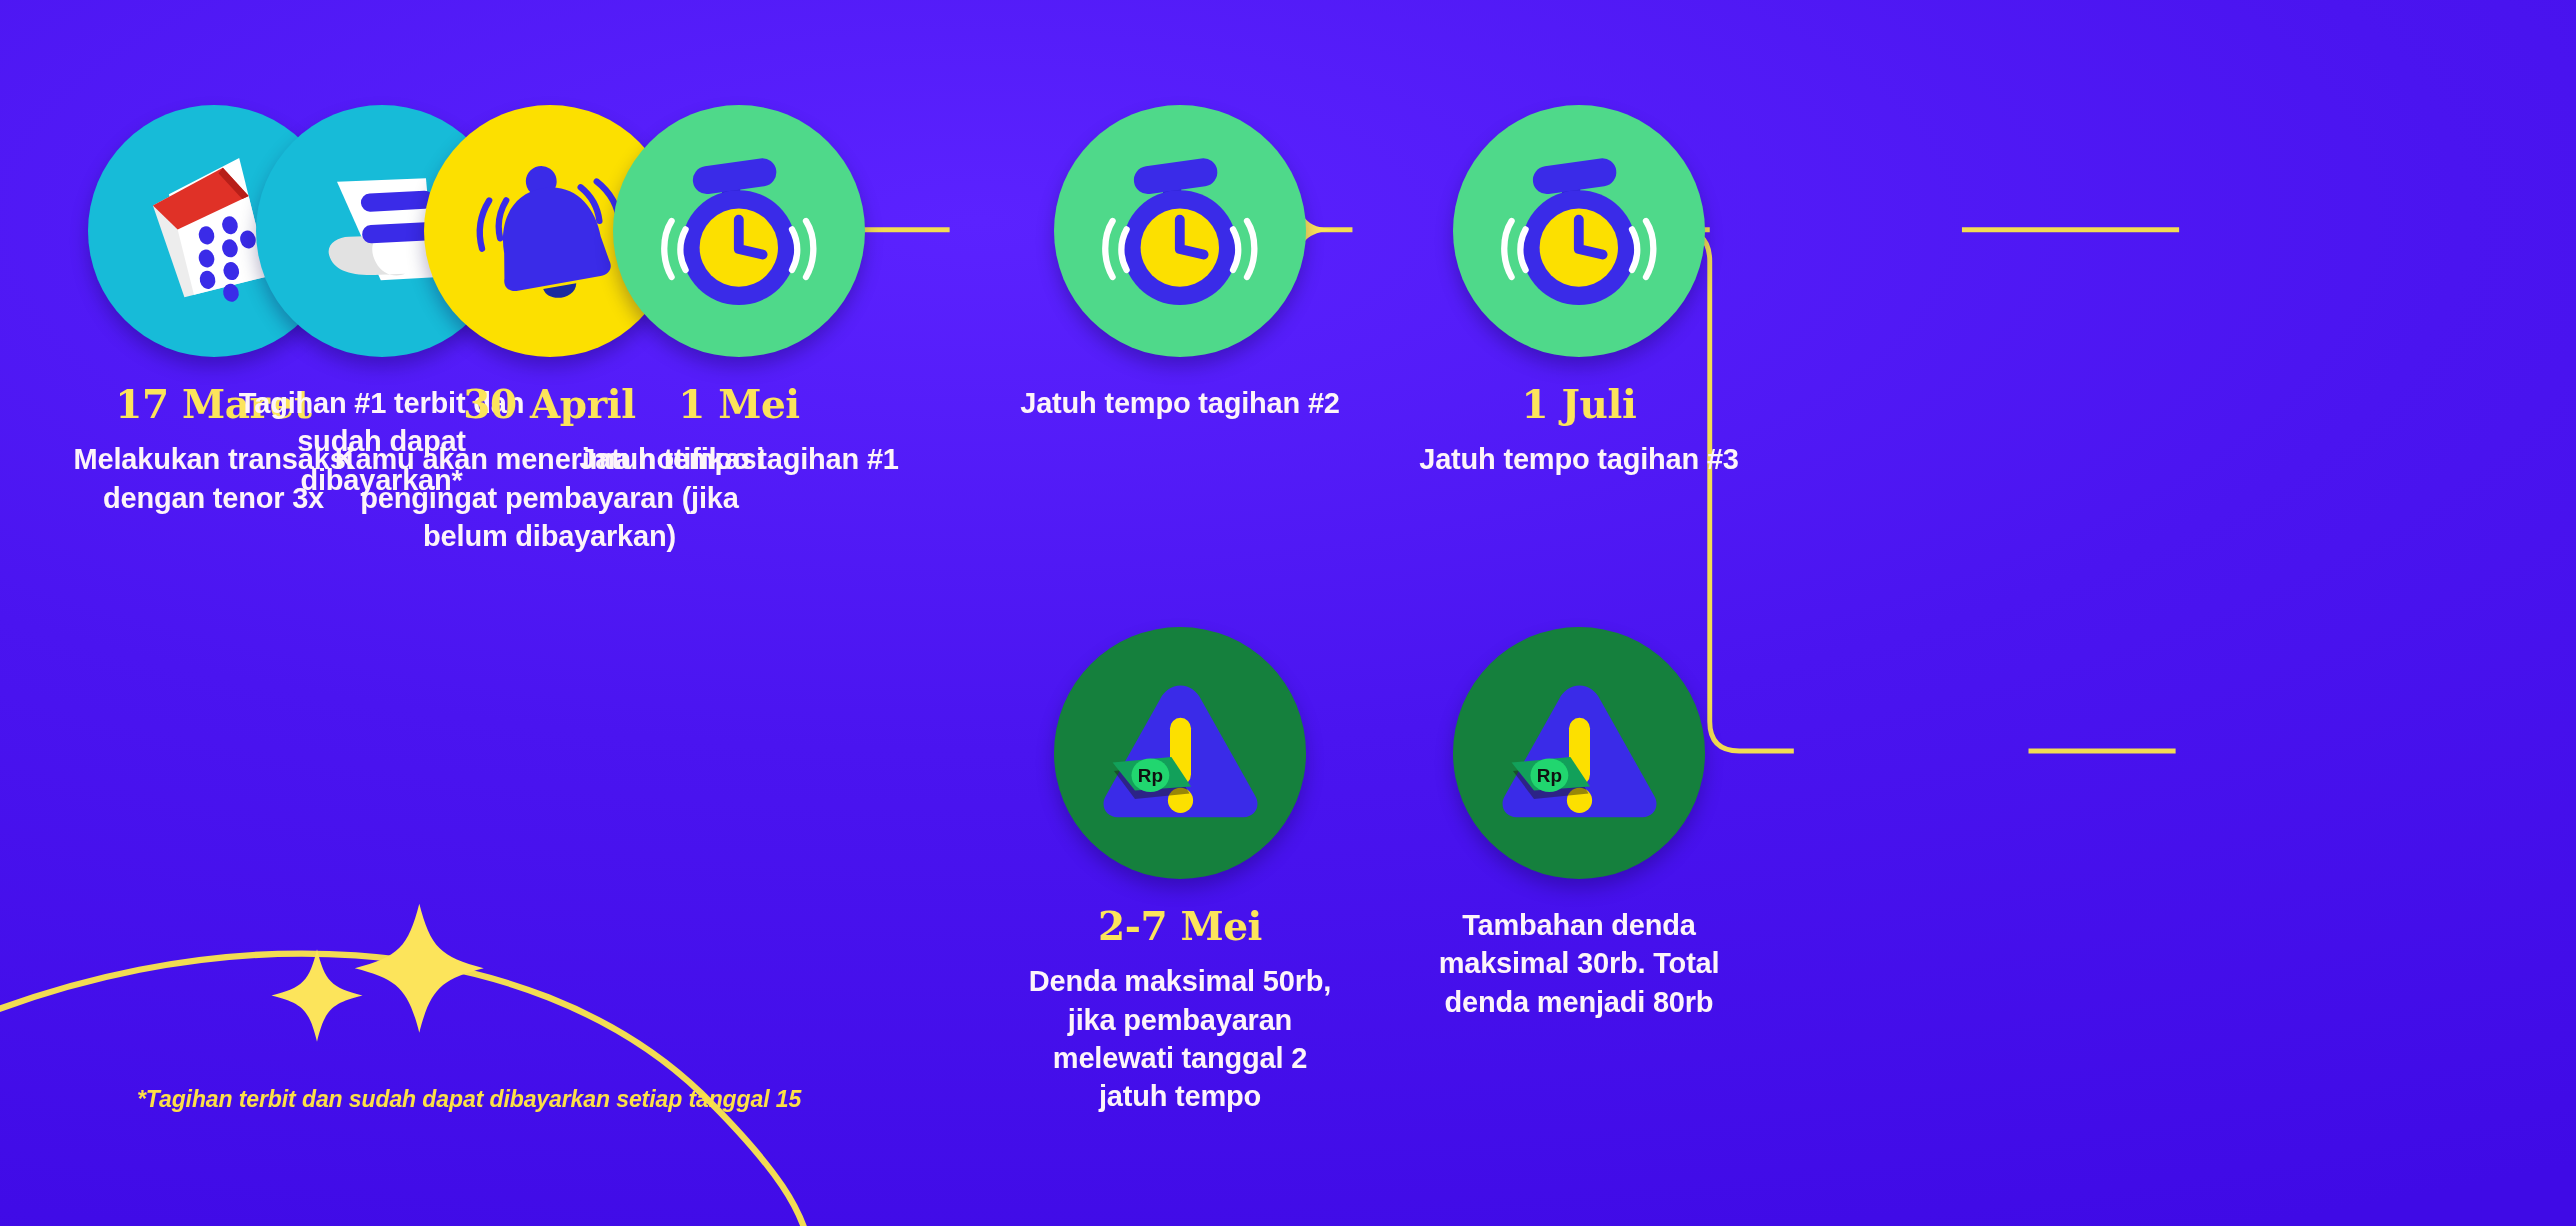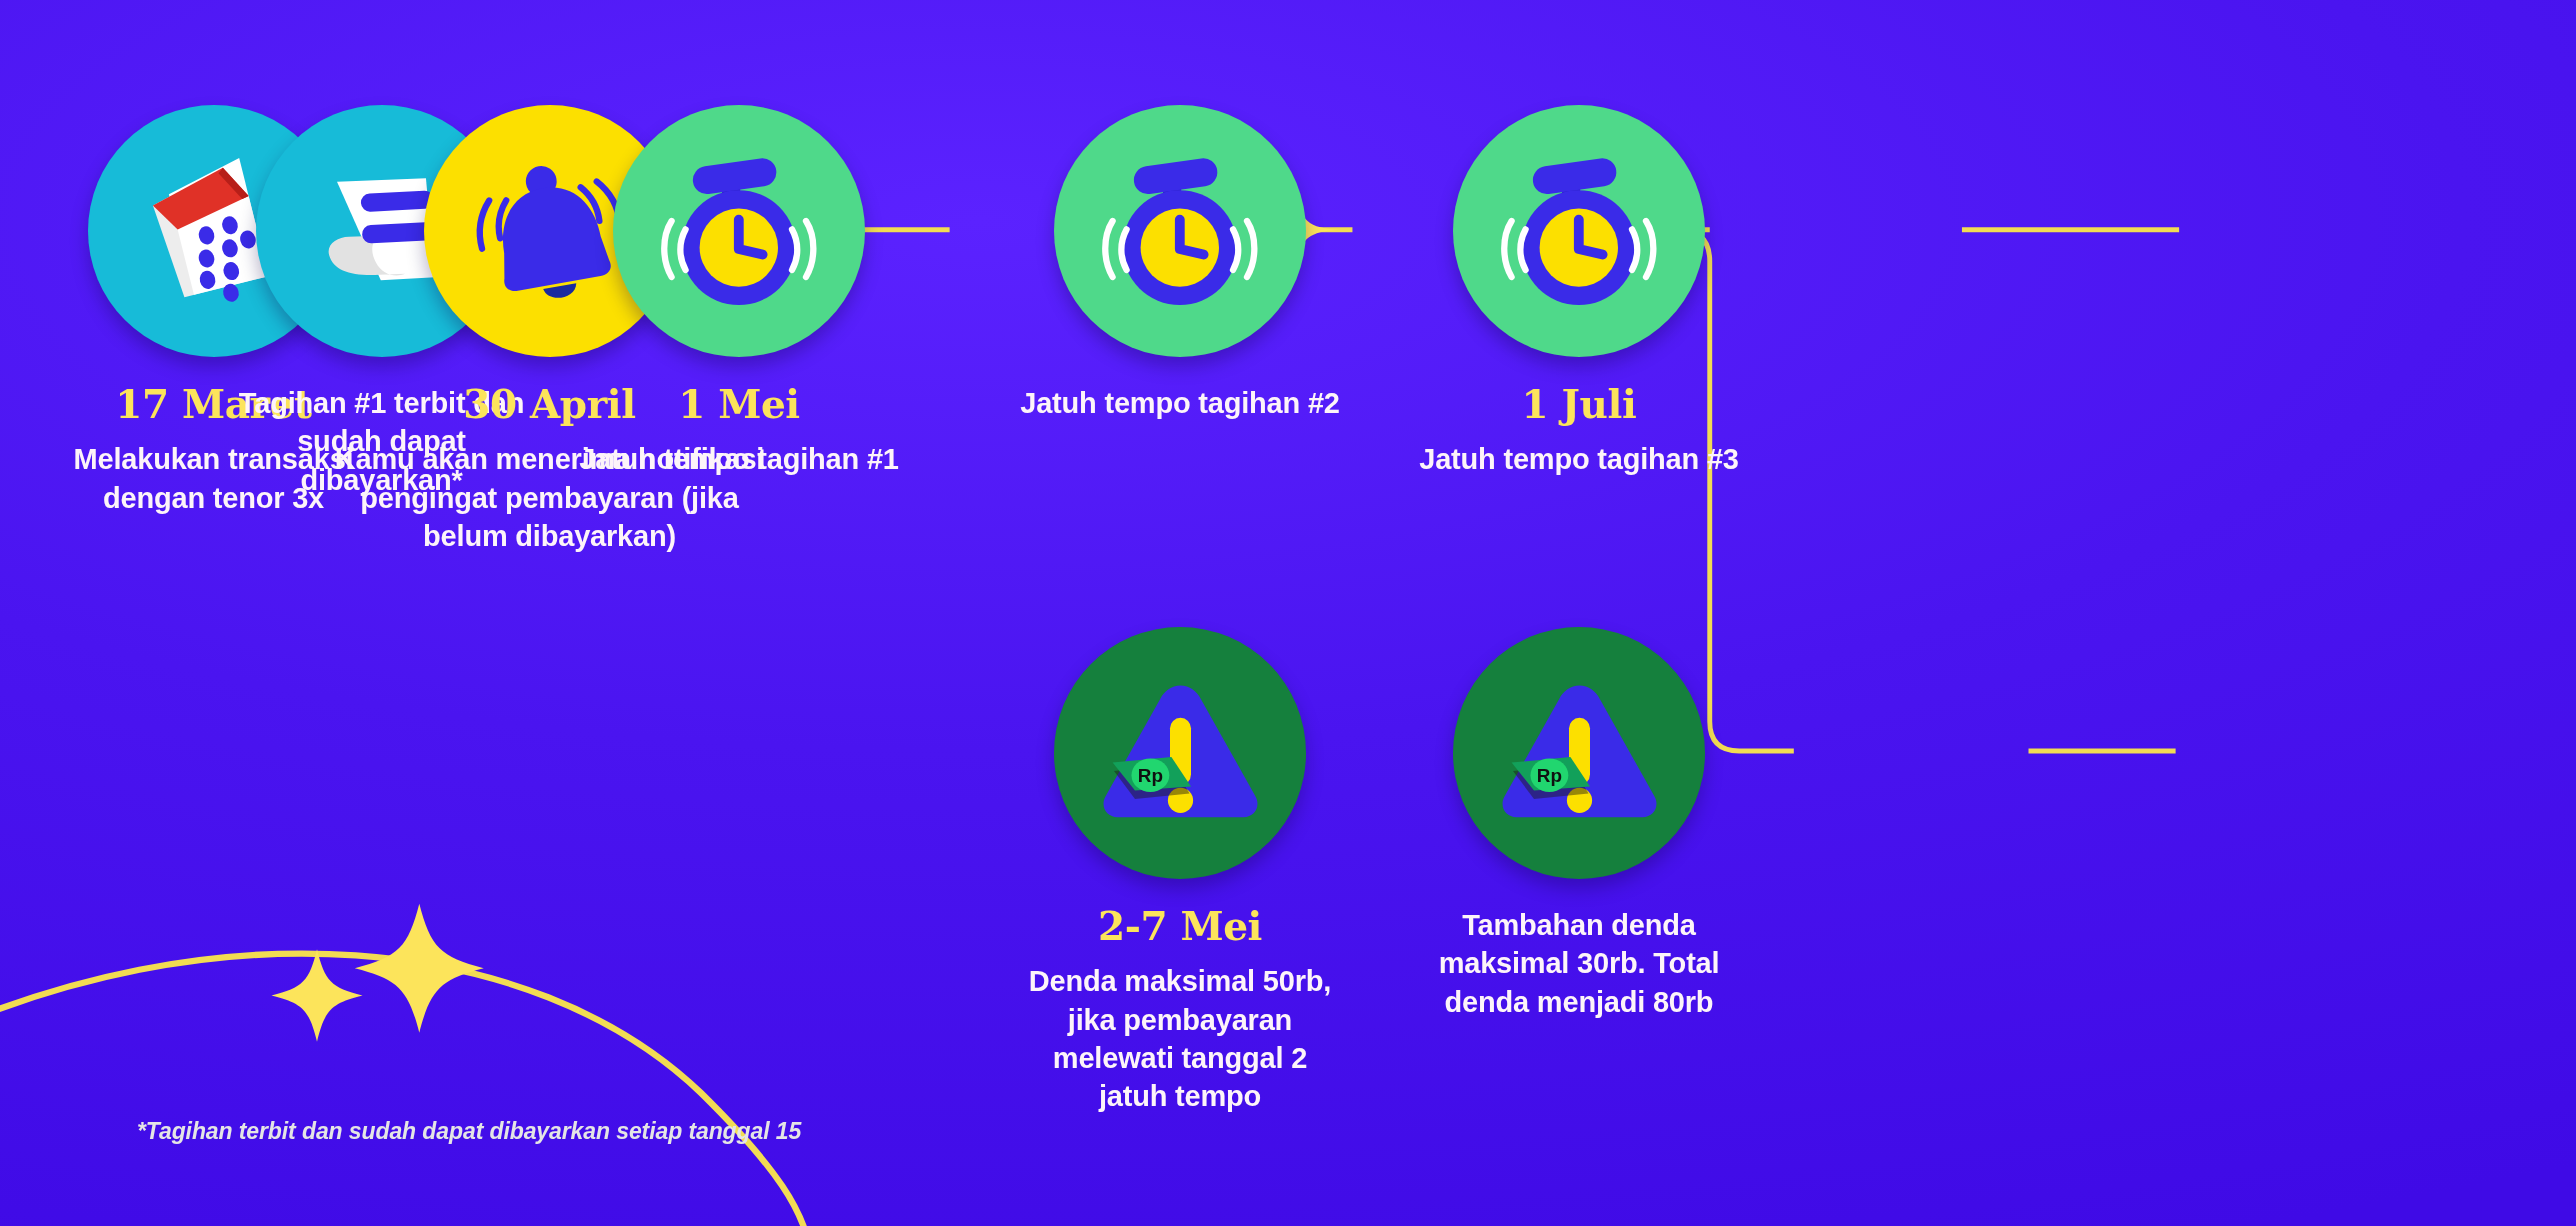--- a/index.html
+++ b/index.html
@@ -54,22 +54,22 @@
     margin:0;
     letter-spacing:-0.2px;
   }
   .caption.wide{width:463px;}
   .caption.narrow{width:329px;}
 
   .footnote{
     position:absolute;left:137px;top:1086px;
     font-family:"Liberation Sans", sans-serif;
     font-style:italic;font-weight:600;
-    font-size:23px;color:#e5e5e5;
-    letter-spacing:-0.1px;white-space:nowrap;margin-top:32px;
+    font-size:23px;color:#fde047;
+    letter-spacing:-0.1px;white-space:nowrap;
   }
 </style>
 </head>
 <body>
 
 <div class="stage">
 
   <svg class="bg-deco" viewBox="0 0 3676 1750" width="2576" height="1226">
     <path d="M -120 1490 C 300 1290 760 1330 1000 1560 C 1120 1678 1140 1730 1150 1760" fill="none" stroke="#F2DC53" stroke-width="9" stroke-linecap="round"></path>
     <g fill="#FCE45B">

